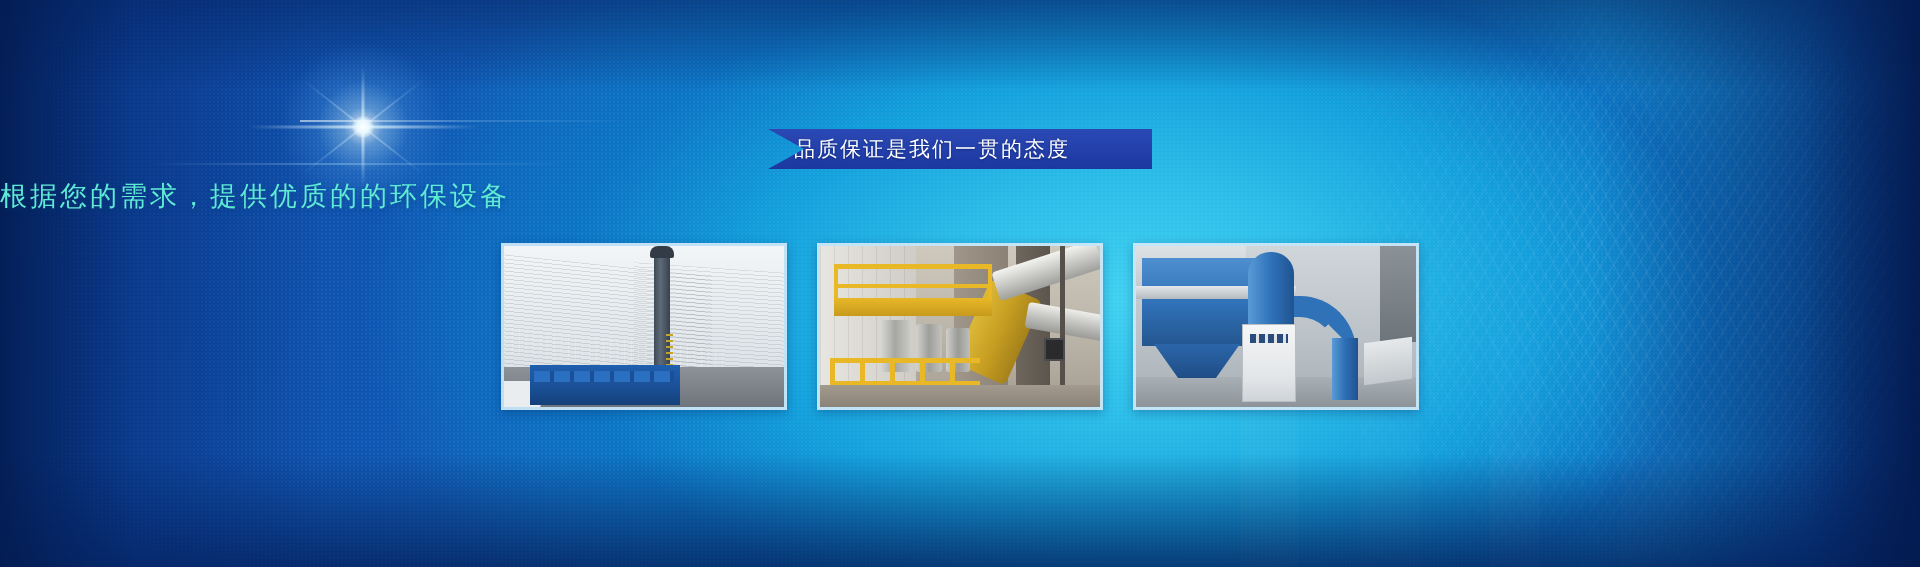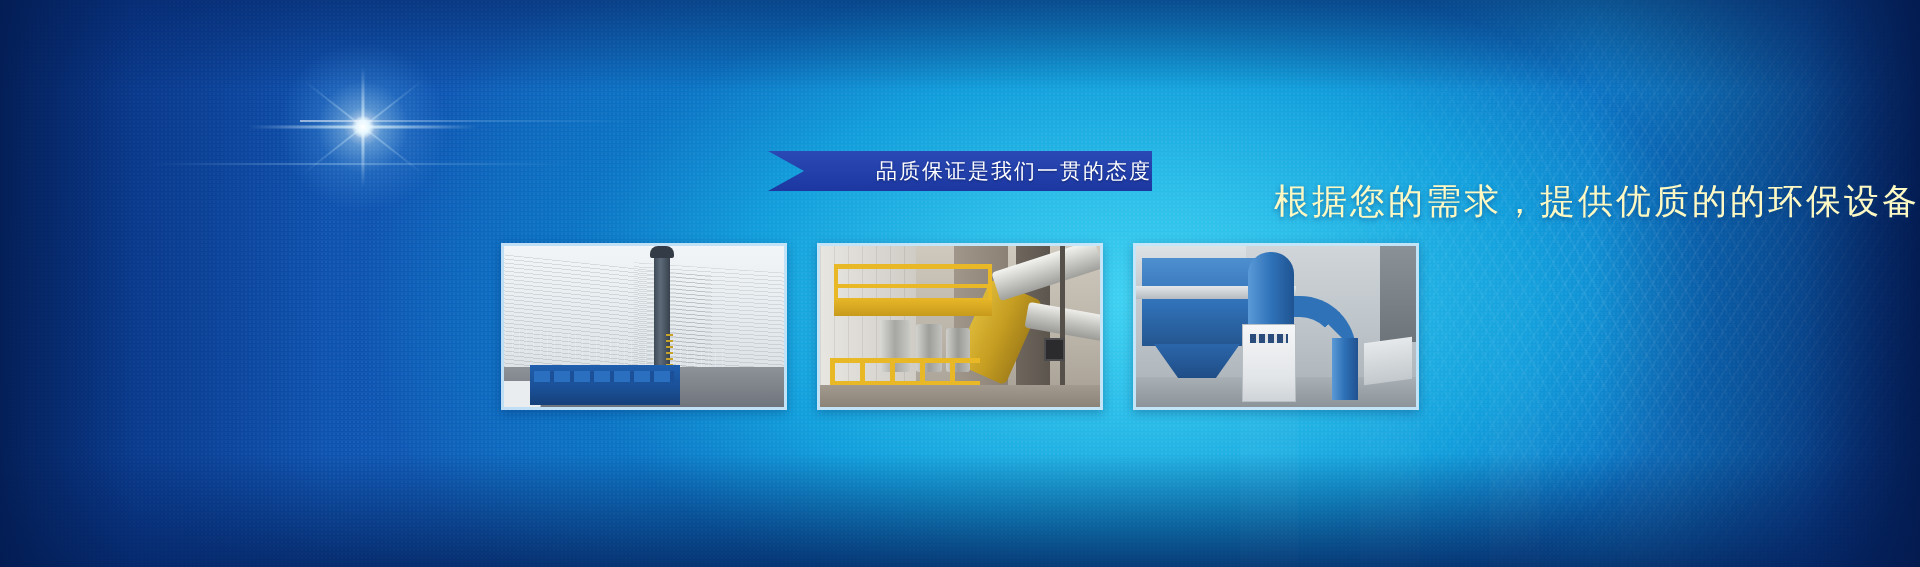--- a/index.html
+++ b/index.html
@@ -143,37 +143,36 @@
       0 0 18px rgba(255,255,255,.28);
   }
 
   .badge-wrap{
     position:absolute;left:0;right:0;top:129px;
     display:flex;justify-content:center;
   }
   .badge{
     position:relative;
     width:384px;height:40px;
-    display:flex;align-items:center;justify-content:flex-end;
+    display:flex;align-items:center;justify-content:flex-start;
     background:linear-gradient(to bottom,#2b49b4 0%,#2340ab 50%,#1c37a0 100%);
     -webkit-clip-path:polygon(0 0, 100% 0, 100% 100%, 0 100%, 36px 50%);
             clip-path:polygon(0 0, 100% 0, 100% 100%, 0 100%, 36px 50%);
-            margin-top:22px;
   }
   .badge-text{
     font-size:21px;color:#ffffff;letter-spacing:2px;white-space:nowrap;
     padding-left:26px;
     text-shadow:0 1px 2px rgba(0,20,70,.5);
   }
 
   .subline{
     position:absolute;left:0;right:0;top:178px;
-    text-align:right;
-    font-size:35px;
-    color:#fef9c3;
+    text-align:left;
+    font-size:27px;
+    color:#5eead4;
     letter-spacing:3px;
     white-space:nowrap;
     text-shadow:0 2px 5px rgba(8,56,124,.55);
   }
 
   
   .photos{
     position:absolute;left:0;right:0;top:243px;
     display:flex;justify-content:center;align-items:flex-start;
     gap:30px;

